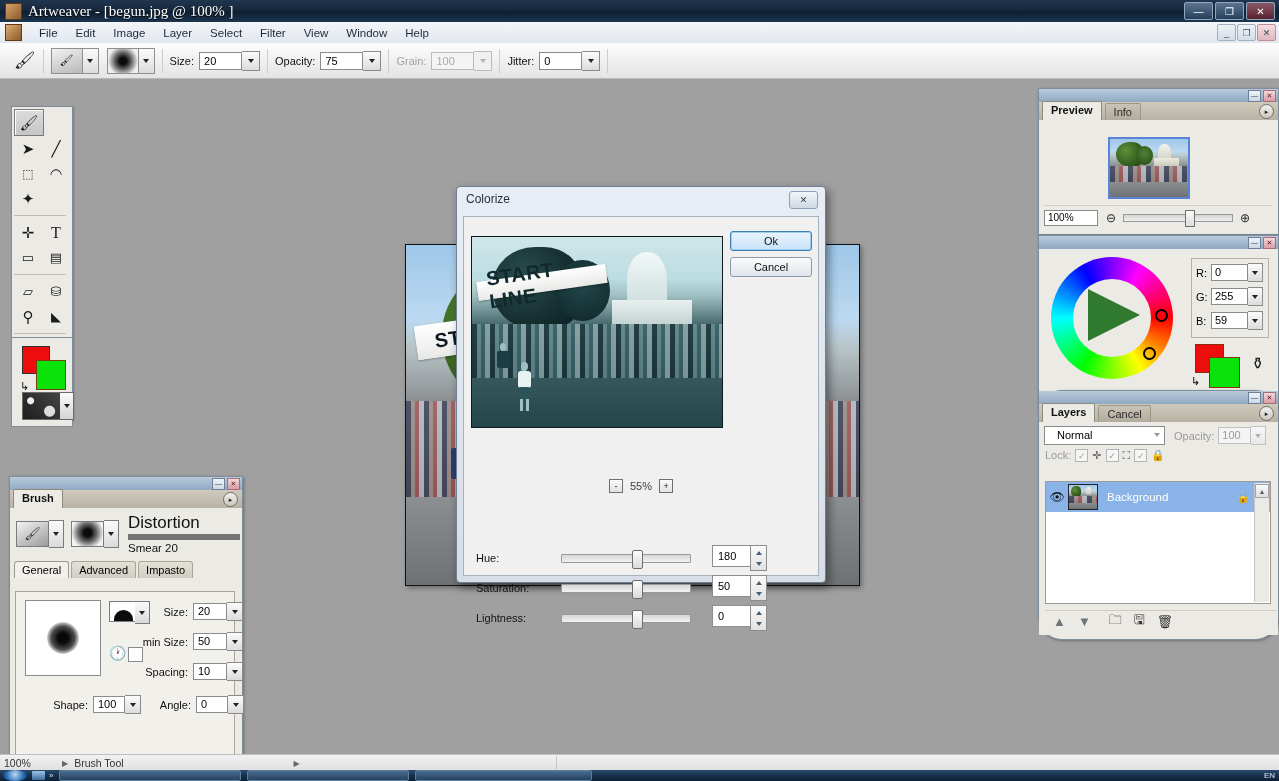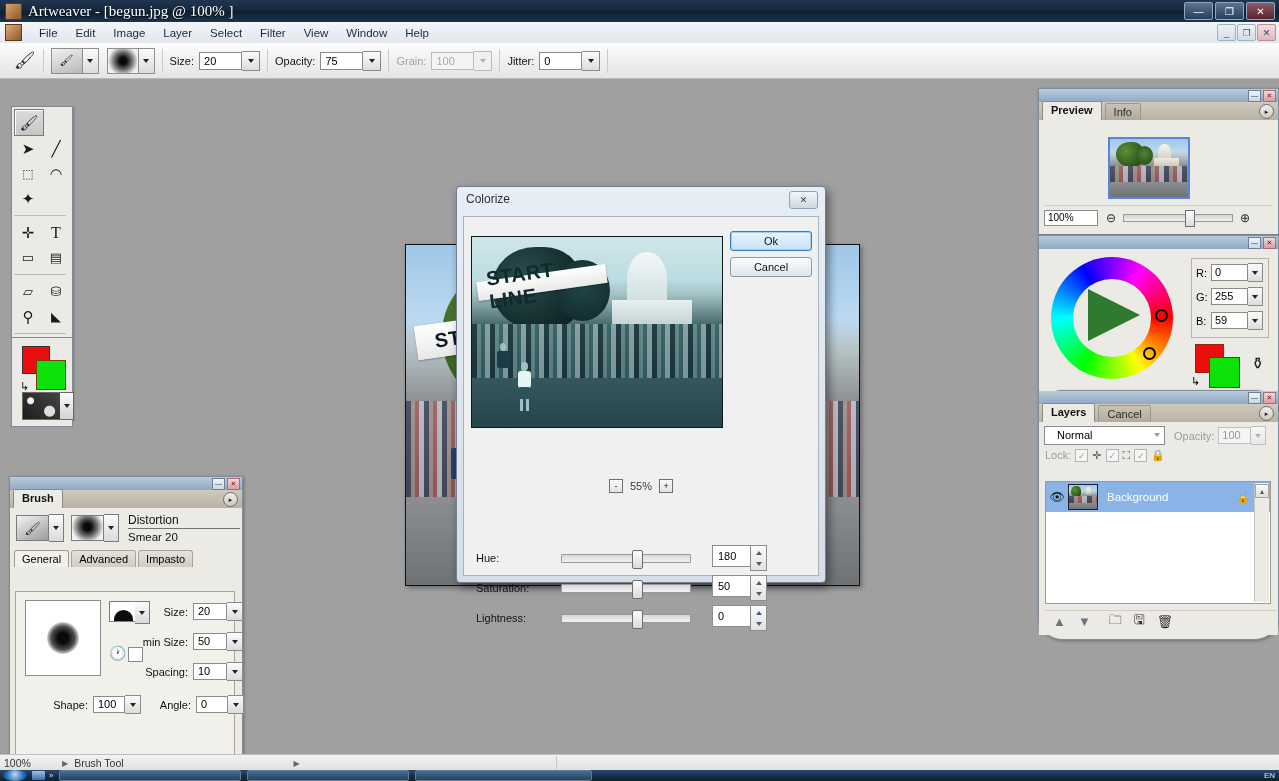--- a/index.html
+++ b/index.html
@@ -287,21 +287,21 @@
   
   #brushPanel{left:9px;top:428px;width:232px;height:325px;margin-top:48px;}
   #brushPanel .pbody{position:relative;height:290px;background:#eceae4;}
   .bhead{display:flex;align-items:center;padding:5px 0 0 6px;}
   .bimg{width:31px;height:24px;border:1px solid #7b7b7b;background:linear-gradient(150deg,#f3f3f3,#9b9b9b);
     display:flex;align-items:center;justify-content:center;font-size:13px;color:#333;}
   .bdrop{width:14px;height:26px;border:1px solid #7b7b7b;border-left:none;background:linear-gradient(180deg,#fbfbfb,#dadada);
     display:flex;align-items:center;justify-content:center;}
   .bdot{width:31px;height:24px;border:1px solid #7b7b7b;background:radial-gradient(circle at 50% 45%,#0a0a0a 18%,#6a6a6a 46%,#f2f2f2 78%);}
   .bnames{margin-left:9px;}
-  .bnames .n1{font-size:12px;color:#111;border-bottom:1px solid #737373;padding-bottom:1px;width:112px;}
+  .bnames .n1{font-size:17px;color:#111;border-bottom:6px solid #737373;padding-bottom:1px;width:112px;}
   .bnames .n2{font-size:11.5px;color:#111;padding-top:2px;}
   .btabs{display:flex;margin:7px 0 0 4px;}
   .btab{height:16px;line-height:16px;padding:0 7px;font-size:11px;
     background:linear-gradient(180deg,#e4e1d8,#cfccc2);border:1px solid #a8a49a;border-bottom:none;border-radius:3px 3px 0 0;margin-right:2px;}
   .btab.active{background:#f2f0ea;border-color:#9d998e;}
   .bcontent{position:absolute;left:5px;top:83px;width:218px;height:170px;background:#f2f0ea;border:1px solid #a8a49a;}
   .bprev{position:absolute;left:9px;top:8px;width:74px;height:74px;background:#fff;border:1px solid #8b8b8b;}
   .bprev .d{position:absolute;left:21px;top:21px;width:32px;height:32px;border-radius:50%;
     background:radial-gradient(circle,#080808 22%,#4e4e4e 52%,rgba(255,255,255,0) 76%);}
   .shapebtn{position:absolute;left:93px;top:9px;width:26px;height:19px;border:1px solid #7b7b7b;background:#fff;

